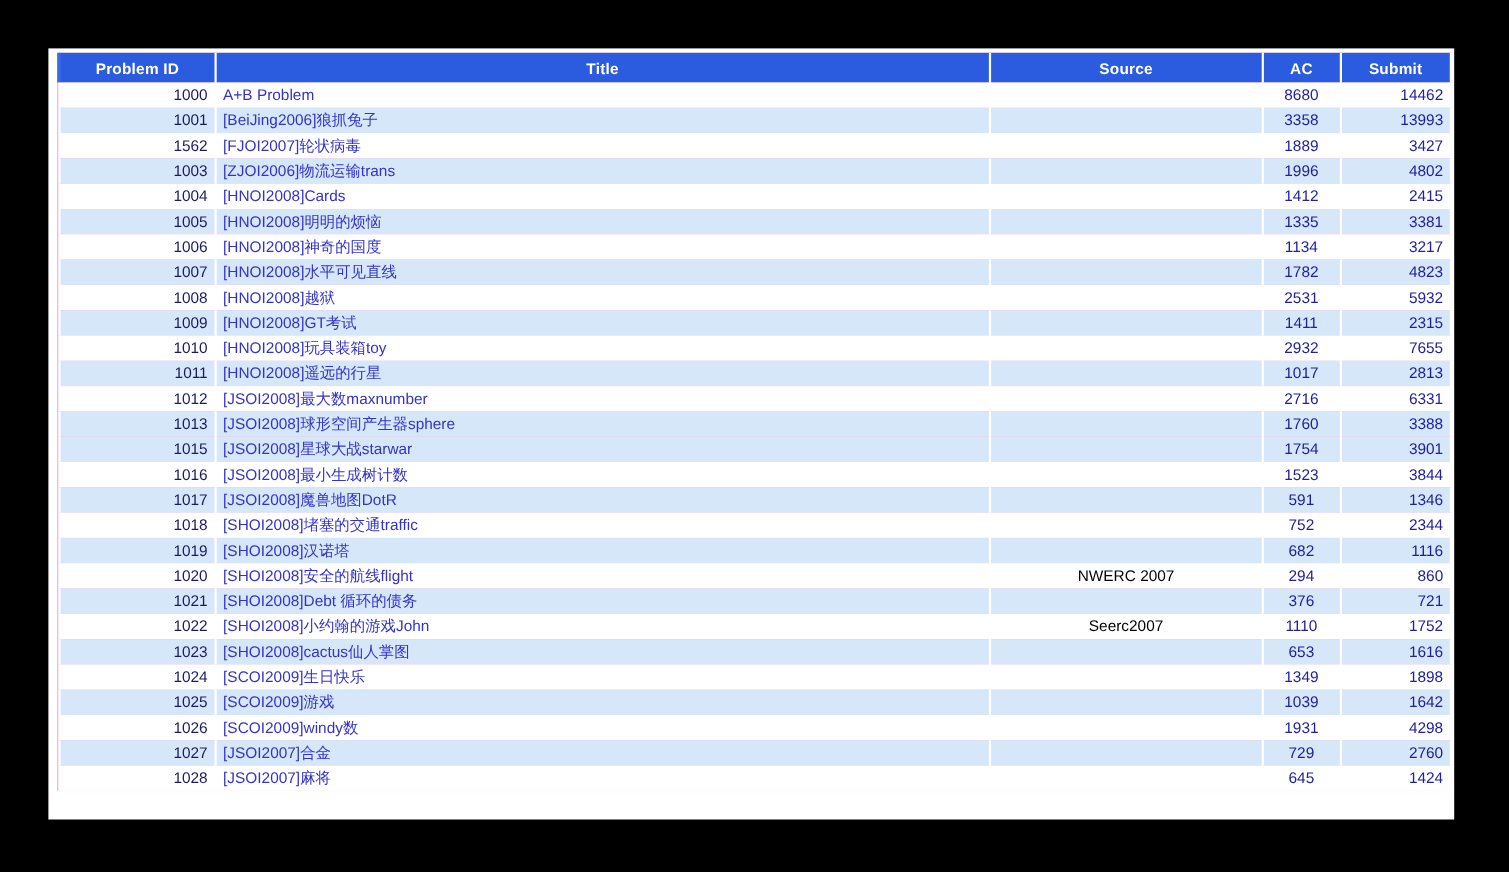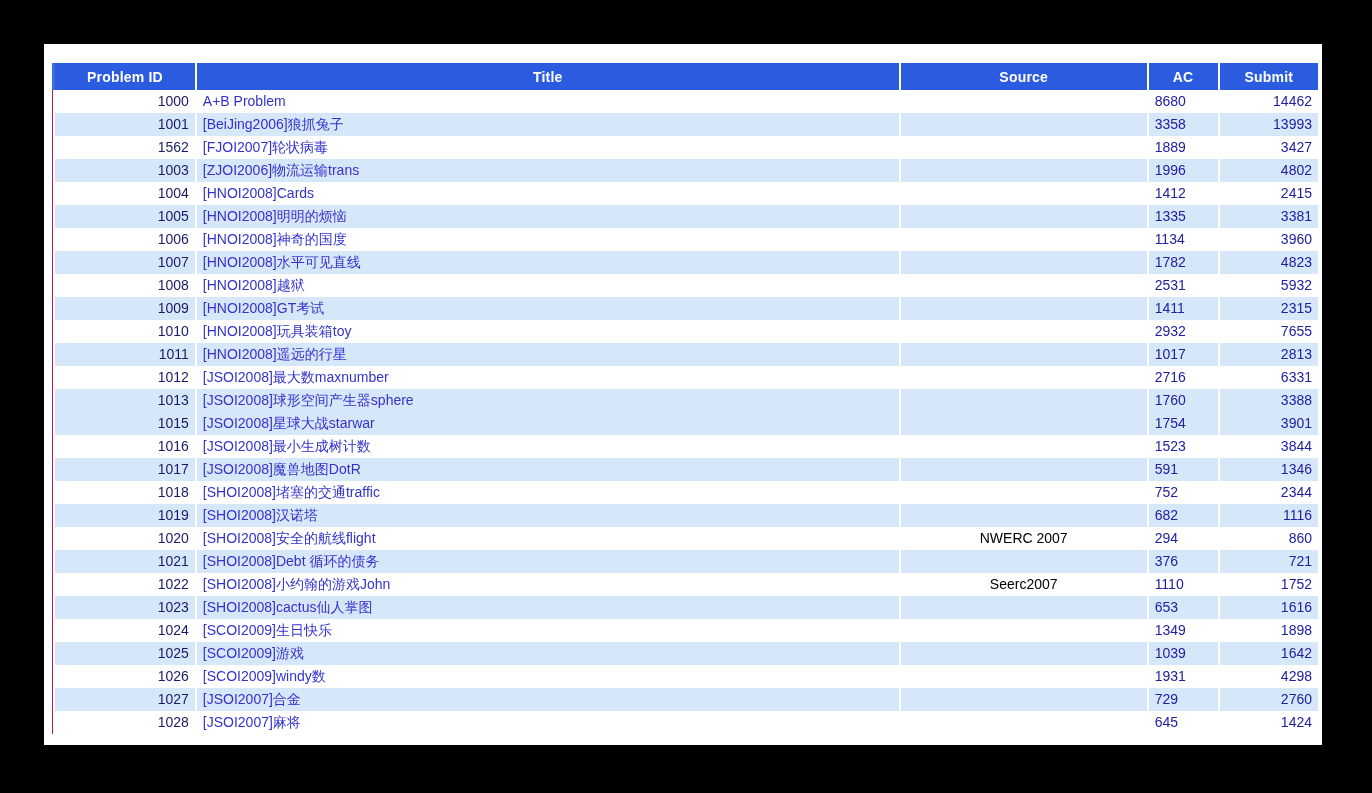--- a/index.html
+++ b/index.html
@@ -25,25 +25,25 @@
     position: absolute;
     left: 44px;
     top: 44px;
     width: 1278px;
     height: 701px;
     background: #ffffff;
   }
   table.problem-table {
     position: absolute;
     left: 52px;
-    top: 63px;
+    top: 48px;
     width: 1268px;
     border-collapse: collapse;
     border-spacing: 0;
-    background: #be185d;
+    background: #f9a8d4;
     font-size: 14px;
   }
   table.problem-table thead th {
     background: #2b5ce0;
     color: #ffffff;
     font-weight: bold;
     font-size: 14px;
     height: 27px;
     padding: 0 6px;
     border-right: 2px solid #ffffff;
@@ -80,21 +80,21 @@
     text-align: left;
     padding-left: 8px;
   }
   td.col-source {
     width: 240px;
     text-align: center;
     color: #000000;
   }
   td.col-ac {
     width: 58px;
-    text-align: left;
+    text-align: center;
     color: #2020a0;
   }
   td.col-submit {
     width: 88px;
     text-align: right;
     color: #2020a0;
   }
   th.h-id      { width: 130px; }
   th.h-title   { width: 710px; }
   th.h-source  { width: 240px; }
@@ -164,21 +164,21 @@
           <td class="col-title"><a class="title-link" href="#">[HNOI2008]明明的烦恼</a></td>
           <td class="col-source"></td>
           <td class="col-ac">1335</td>
           <td class="col-submit">3381</td>
         </tr>
         <tr class="even">
           <td class="col-id">1006</td>
           <td class="col-title"><a class="title-link" href="#">[HNOI2008]神奇的国度</a></td>
           <td class="col-source"></td>
           <td class="col-ac">1134</td>
-          <td class="col-submit">3960</td>
+          <td class="col-submit">3217</td>
         </tr>
         <tr class="odd">
           <td class="col-id">1007</td>
           <td class="col-title"><a class="title-link" href="#">[HNOI2008]水平可见直线</a></td>
           <td class="col-source"></td>
           <td class="col-ac">1782</td>
           <td class="col-submit">4823</td>
         </tr>
         <tr class="even">
           <td class="col-id">1008</td>

